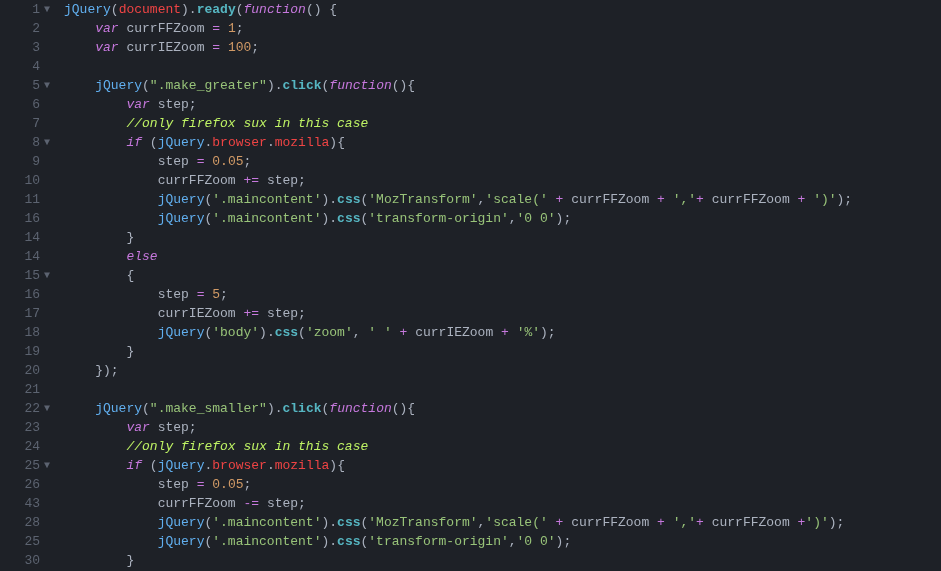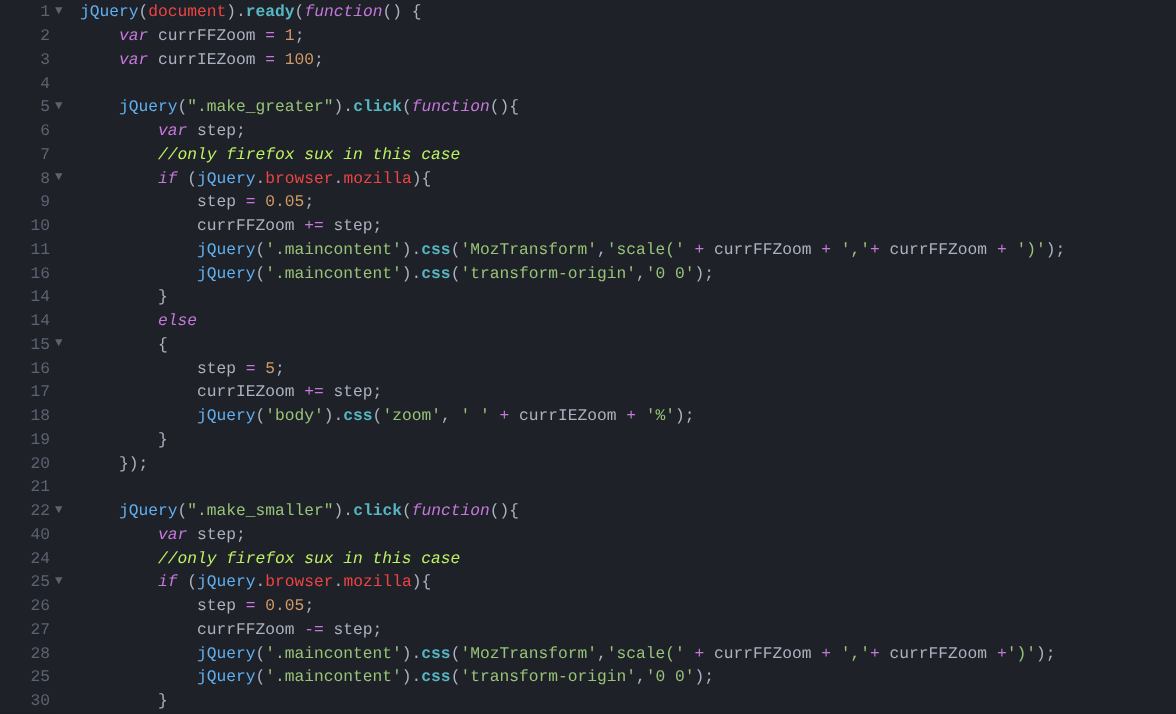--- a/index.html
+++ b/index.html
@@ -82,23 +82,23 @@
       <div class="ln">14</div>
       <div class="ln">14</div>
       <div class="ln">15<span class="fold">▼</span></div>
       <div class="ln">16</div>
       <div class="ln">17</div>
       <div class="ln">18</div>
       <div class="ln">19</div>
       <div class="ln">20</div>
       <div class="ln">21</div>
       <div class="ln">22<span class="fold">▼</span></div>
-      <div class="ln">40</div>
+      <div class="ln">23</div>
       <div class="ln">24</div>
       <div class="ln">25<span class="fold">▼</span></div>
       <div class="ln">26</div>
-      <div class="ln">27</div>
+      <div class="ln">43</div>
       <div class="ln">28</div>
       <div class="ln">25</div>
       <div class="ln">30</div>
     </div>
   <div class="code"><div class="line"><span class="c-func">jQuery</span><span class="c-paren">(</span><span class="c-prop">document</span><span class="c-paren">)</span><span class="c-punc">.</span><span class="c-method">ready</span><span class="c-paren">(</span><span class="c-key">function</span><span class="c-paren">() {</span></div><div class="line">    <span class="c-key">var</span><span class="c-punc"> </span><span class="c-ident">currFFZoom</span><span class="c-punc"> </span><span class="c-op">=</span><span class="c-punc"> </span><span class="c-num">1</span><span class="c-punc">;</span></div><div class="line">    <span class="c-key">var</span><span class="c-punc"> </span><span class="c-ident">currIEZoom</span><span class="c-punc"> </span><span class="c-op">=</span><span class="c-punc"> </span><span class="c-num">100</span><span class="c-punc">;</span></div><div class="line"></div><div class="line">    <span class="c-func">jQuery</span><span class="c-paren">(</span><span class="c-str">".make_greater"</span><span class="c-paren">)</span><span class="c-punc">.</span><span class="c-method">click</span><span class="c-paren">(</span><span class="c-key">function</span><span class="c-paren">(){</span></div><div class="line">        <span class="c-key">var</span><span class="c-punc"> </span><span class="c-ident">step</span><span class="c-punc">;</span></div><div class="line">        <span class="c-comment">//only firefox sux in this case</span></div><div class="line">        <span class="c-key">if</span><span class="c-punc"> </span><span class="c-paren">(</span><span class="c-func">jQuery</span><span class="c-punc">.</span><span class="c-prop">browser</span><span class="c-punc">.</span><span class="c-prop">mozilla</span><span class="c-paren">)</span><span class="c-brace">{</span></div><div class="line">            <span class="c-ident">step</span><span class="c-punc"> </span><span class="c-op">=</span><span class="c-punc"> </span><span class="c-num">0.05</span><span class="c-punc">;</span></div><div class="line">            <span class="c-ident">currFFZoom</span><span class="c-punc"> </span><span class="c-op">+=</span><span class="c-punc"> </span><span class="c-ident">step</span><span class="c-punc">;</span></div><div class="line">            <span class="c-func">jQuery</span><span class="c-paren">(</span><span class="c-str">'.maincontent'</span><span class="c-paren">)</span><span class="c-punc">.</span><span class="c-method">css</span><span class="c-paren">(</span><span class="c-str">'MozTransform'</span><span class="c-punc">,</span><span class="c-str">'scale('</span><span class="c-punc"> </span><span class="c-op">+</span><span class="c-punc"> </span><span class="c-ident">currFFZoom</span><span class="c-punc"> </span><span class="c-op">+</span><span class="c-punc"> </span><span class="c-str">','</span><span class="c-op">+</span><span class="c-punc"> </span><span class="c-ident">currFFZoom</span><span class="c-punc"> </span><span class="c-op">+</span><span class="c-punc"> </span><span class="c-str">')'</span><span class="c-paren">)</span><span class="c-punc">;</span></div><div class="line">            <span class="c-func">jQuery</span><span class="c-paren">(</span><span class="c-str">'.maincontent'</span><span class="c-paren">)</span><span class="c-punc">.</span><span class="c-method">css</span><span class="c-paren">(</span><span class="c-str">'transform-origin'</span><span class="c-punc">,</span><span class="c-str">'0 0'</span><span class="c-paren">)</span><span class="c-punc">;</span></div><div class="line">        <span class="c-brace">}</span></div><div class="line">        <span class="c-key">else</span></div><div class="line">        <span class="c-brace">{</span></div><div class="line">            <span class="c-ident">step</span><span class="c-punc"> </span><span class="c-op">=</span><span class="c-punc"> </span><span class="c-num">5</span><span class="c-punc">;</span></div><div class="line">            <span class="c-ident">currIEZoom</span><span class="c-punc"> </span><span class="c-op">+=</span><span class="c-punc"> </span><span class="c-ident">step</span><span class="c-punc">;</span></div><div class="line">            <span class="c-func">jQuery</span><span class="c-paren">(</span><span class="c-str">'body'</span><span class="c-paren">)</span><span class="c-punc">.</span><span class="c-method">css</span><span class="c-paren">(</span><span class="c-str">'zoom'</span><span class="c-punc">, </span><span class="c-str">' '</span><span class="c-punc"> </span><span class="c-op">+</span><span class="c-punc"> </span><span class="c-ident">currIEZoom</span><span class="c-punc"> </span><span class="c-op">+</span><span class="c-punc"> </span><span class="c-str">'%'</span><span class="c-paren">)</span><span class="c-punc">;</span></div><div class="line">        <span class="c-brace">}</span></div><div class="line">    <span class="c-brace">}</span><span class="c-paren">)</span><span class="c-punc">;</span></div><div class="line"></div><div class="line">    <span class="c-func">jQuery</span><span class="c-paren">(</span><span class="c-str">".make_smaller"</span><span class="c-paren">)</span><span class="c-punc">.</span><span class="c-method">click</span><span class="c-paren">(</span><span class="c-key">function</span><span class="c-paren">(){</span></div><div class="line">        <span class="c-key">var</span><span class="c-punc"> </span><span class="c-ident">step</span><span class="c-punc">;</span></div><div class="line">        <span class="c-comment">//only firefox sux in this case</span></div><div class="line">        <span class="c-key">if</span><span class="c-punc"> </span><span class="c-paren">(</span><span class="c-func">jQuery</span><span class="c-punc">.</span><span class="c-prop">browser</span><span class="c-punc">.</span><span class="c-prop">mozilla</span><span class="c-paren">)</span><span class="c-brace">{</span></div><div class="line">            <span class="c-ident">step</span><span class="c-punc"> </span><span class="c-op">=</span><span class="c-punc"> </span><span class="c-num">0.05</span><span class="c-punc">;</span></div><div class="line">            <span class="c-ident">currFFZoom</span><span class="c-punc"> </span><span class="c-op">-=</span><span class="c-punc"> </span><span class="c-ident">step</span><span class="c-punc">;</span></div><div class="line">            <span class="c-func">jQuery</span><span class="c-paren">(</span><span class="c-str">'.maincontent'</span><span class="c-paren">)</span><span class="c-punc">.</span><span class="c-method">css</span><span class="c-paren">(</span><span class="c-str">'MozTransform'</span><span class="c-punc">,</span><span class="c-str">'scale('</span><span class="c-punc"> </span><span class="c-op">+</span><span class="c-punc"> </span><span class="c-ident">currFFZoom</span><span class="c-punc"> </span><span class="c-op">+</span><span class="c-punc"> </span><span class="c-str">','</span><span class="c-op">+</span><span class="c-punc"> </span><span class="c-ident">currFFZoom</span><span class="c-punc"> </span><span class="c-op">+</span><span class="c-str">')'</span><span class="c-paren">)</span><span class="c-punc">;</span></div><div class="line">            <span class="c-func">jQuery</span><span class="c-paren">(</span><span class="c-str">'.maincontent'</span><span class="c-paren">)</span><span class="c-punc">.</span><span class="c-method">css</span><span class="c-paren">(</span><span class="c-str">'transform-origin'</span><span class="c-punc">,</span><span class="c-str">'0 0'</span><span class="c-paren">)</span><span class="c-punc">;</span></div><div class="line">        <span class="c-brace">}</span></div></div>
 </div>
 
 </body></html>

